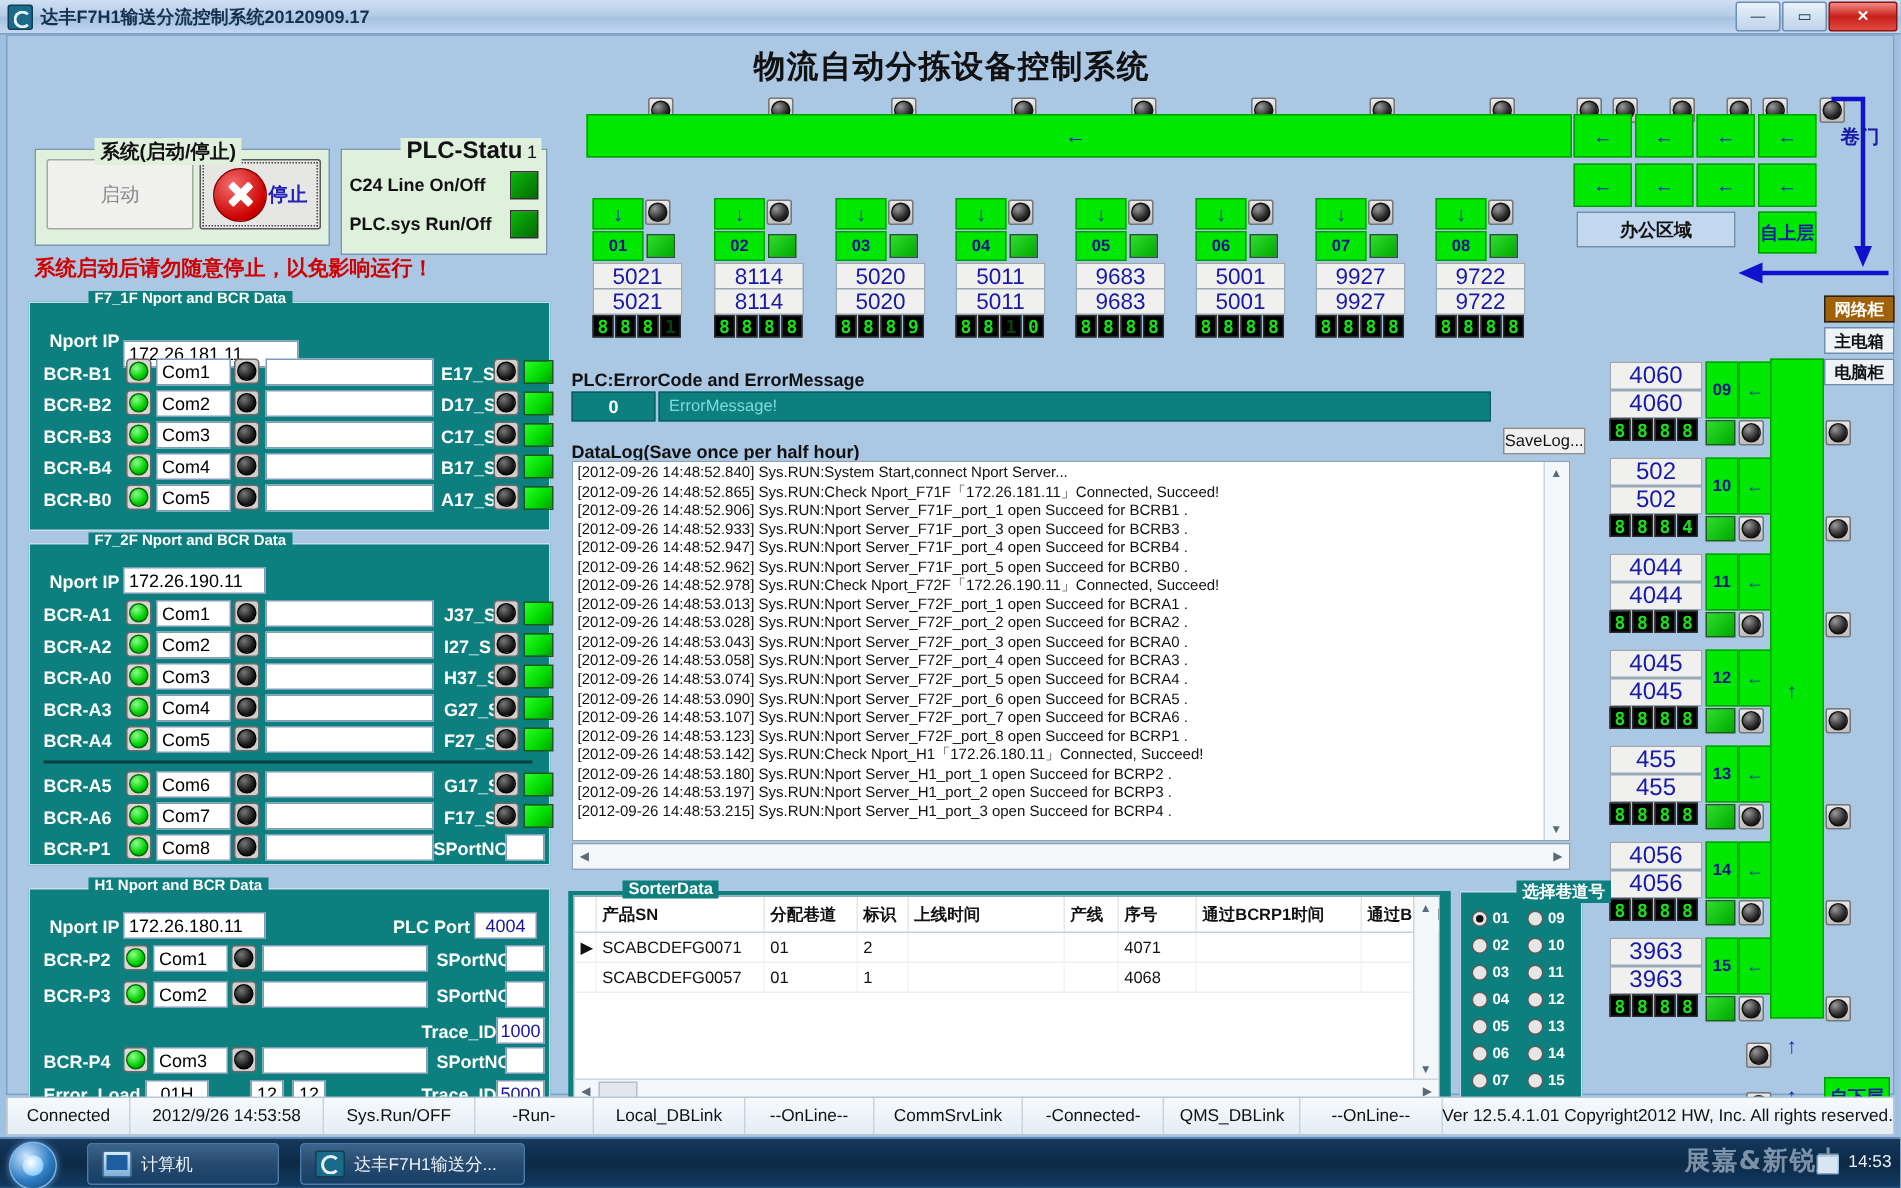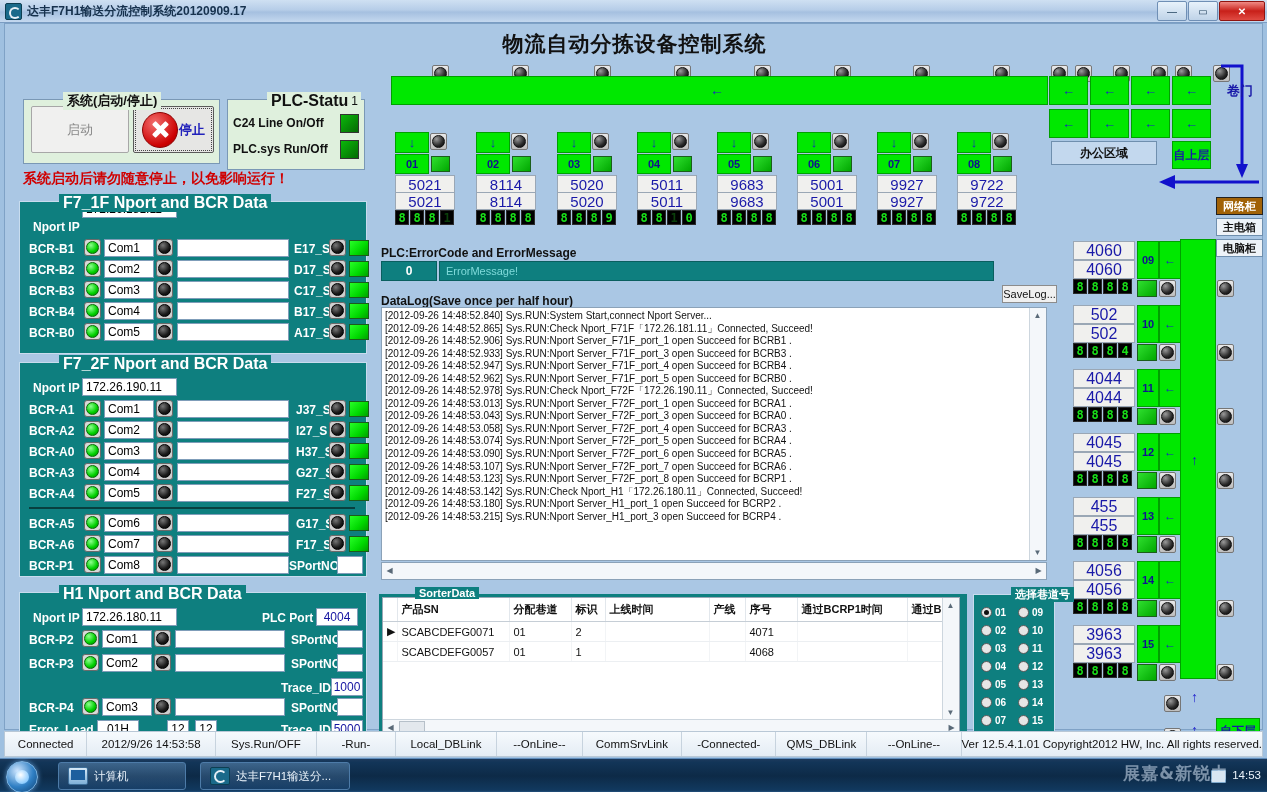--- a/index.html
+++ b/index.html
@@ -108,21 +108,21 @@
     background:linear-gradient(135deg,#0ab80a,#046a04);
     border:1px solid #333;
   }
   .warn-text{
     position:absolute;left:18px;top:146px;font-size:14px;font-weight:bold;color:#d00000;
     font-family:"DejaVu Sans", sans-serif;white-space:nowrap;
   }
 
   
   .gb-teal .gb-body{background:#0e7f7f;border:1px solid #c8dcee;}
-  .gb-teal .gb-legend{background:#0e7f7f;color:#fff;font-size:16px;}
+  .gb-teal .gb-legend{background:#0e7f7f;color:#fff;font-size:10px;}
   .gb-f71f{left:14px;top:170px;width:348px;height:160px;}
   .gb-f72f{left:14px;top:331px;width:348px;height:222px;}
   .gb-h1{left:14px;top:561px;width:348px;height:158px;}
 
   .lbl{position:absolute;font-size:12px;font-weight:bold;color:#fff;white-space:nowrap;}
   .tf{
     position:absolute;background:#fff;border:1px solid #7f9db9;box-sizing:border-box;
     font-size:12px;color:#000;padding:1px 3px;display:flex;align-items:center;
     font-family:"Liberation Sans", sans-serif;
   }
@@ -417,21 +417,21 @@
       <div class="plc-row" style="top:24px">C24 Line On/Off</div>
       <div class="plc-lamp" style="top:22px"></div>
       <div class="plc-row" style="top:50px">PLC.sys Run/Off</div>
       <div class="plc-lamp" style="top:48px"></div>
     </div>
 
     <div class="gb gb-teal gb-f71f">
       <div class="gb-body"></div>
       <div class="gb-legend">F7_1F    Nport and BCR Data</div>
       <div class="lbl" style="left:14px;top:26px">Nport IP</div>
-      <div class="tf" style="left:63px;top:6px;width:95px;height:18px">172.26.181.11</div>
+      <div class="tf" style="left:63px;top:33px;width:117px;height:18px">172.26.181.11</div>
 
       <div class="lbl" style="left:10px;top:48px">BCR-B1</div>
       <div class="led-g" style="left:65px;top:45px"></div>
       <div class="tf" style="left:85px;top:45px;width:50px;height:18px">Com1</div>
       <div class="led-b" style="left:137px;top:45px"></div>
       <div class="tf" style="left:158px;top:45px;width:112px;height:18px"></div>
       <div class="lbl" style="left:275px;top:48px">E17_S</div>
       <div class="led-b" style="left:310px;top:45px"></div>
       <div class="sq-g" style="left:330px;top:46px"></div>
 
@@ -891,28 +891,30 @@
     <div class="logbox" style="left:376px;top:283px;width:666px;height:254px">
       <div class="lines">
         <div>[2012-09-26 14:48:52.840] Sys.RUN:System Start,connect Nport Server...</div>
         <div>[2012-09-26 14:48:52.865] Sys.RUN:Check Nport_F71F「172.26.181.11」Connected, Succeed!</div>
         <div>[2012-09-26 14:48:52.906] Sys.RUN:Nport Server_F71F_port_1 open Succeed for BCRB1 .</div>
         <div>[2012-09-26 14:48:52.933] Sys.RUN:Nport Server_F71F_port_3 open Succeed for BCRB3 .</div>
         <div>[2012-09-26 14:48:52.947] Sys.RUN:Nport Server_F71F_port_4 open Succeed for BCRB4 .</div>
         <div>[2012-09-26 14:48:52.962] Sys.RUN:Nport Server_F71F_port_5 open Succeed for BCRB0 .</div>
         <div>[2012-09-26 14:48:52.978] Sys.RUN:Check Nport_F72F「172.26.190.11」Connected, Succeed!</div>
         <div>[2012-09-26 14:48:53.013] Sys.RUN:Nport Server_F72F_port_1 open Succeed for BCRA1 .</div>
+        <div>[2012-09-26 14:48:53.028] Sys.RUN:Nport Server_F72F_port_2 open Succeed for BCRA2 .</div>
         <div>[2012-09-26 14:48:53.043] Sys.RUN:Nport Server_F72F_port_3 open Succeed for BCRA0 .</div>
         <div>[2012-09-26 14:48:53.058] Sys.RUN:Nport Server_F72F_port_4 open Succeed for BCRA3 .</div>
         <div>[2012-09-26 14:48:53.074] Sys.RUN:Nport Server_F72F_port_5 open Succeed for BCRA4 .</div>
         <div>[2012-09-26 14:48:53.090] Sys.RUN:Nport Server_F72F_port_6 open Succeed for BCRA5 .</div>
         <div>[2012-09-26 14:48:53.107] Sys.RUN:Nport Server_F72F_port_7 open Succeed for BCRA6 .</div>
         <div>[2012-09-26 14:48:53.123] Sys.RUN:Nport Server_F72F_port_8 open Succeed for BCRP1 .</div>
         <div>[2012-09-26 14:48:53.142] Sys.RUN:Check Nport_H1「172.26.180.11」Connected, Succeed!</div>
         <div>[2012-09-26 14:48:53.180] Sys.RUN:Nport Server_H1_port_1 open Succeed for BCRP2 .</div>
+        <div>[2012-09-26 14:48:53.197] Sys.RUN:Nport Server_H1_port_2 open Succeed for BCRP3 .</div>
         <div>[2012-09-26 14:48:53.215] Sys.RUN:Nport Server_H1_port_3 open Succeed for BCRP4 .</div>
 
       </div>
       <div class="vscroll">
         <div class="up">▲</div>
         <div class="dn">▼</div>
       </div>
     </div>
     <div class="logbox" style="left:376px;top:538px;width:666px;height:18px;background:#f4f7fa;">
       <div class="hscroll" style="height:16px">

